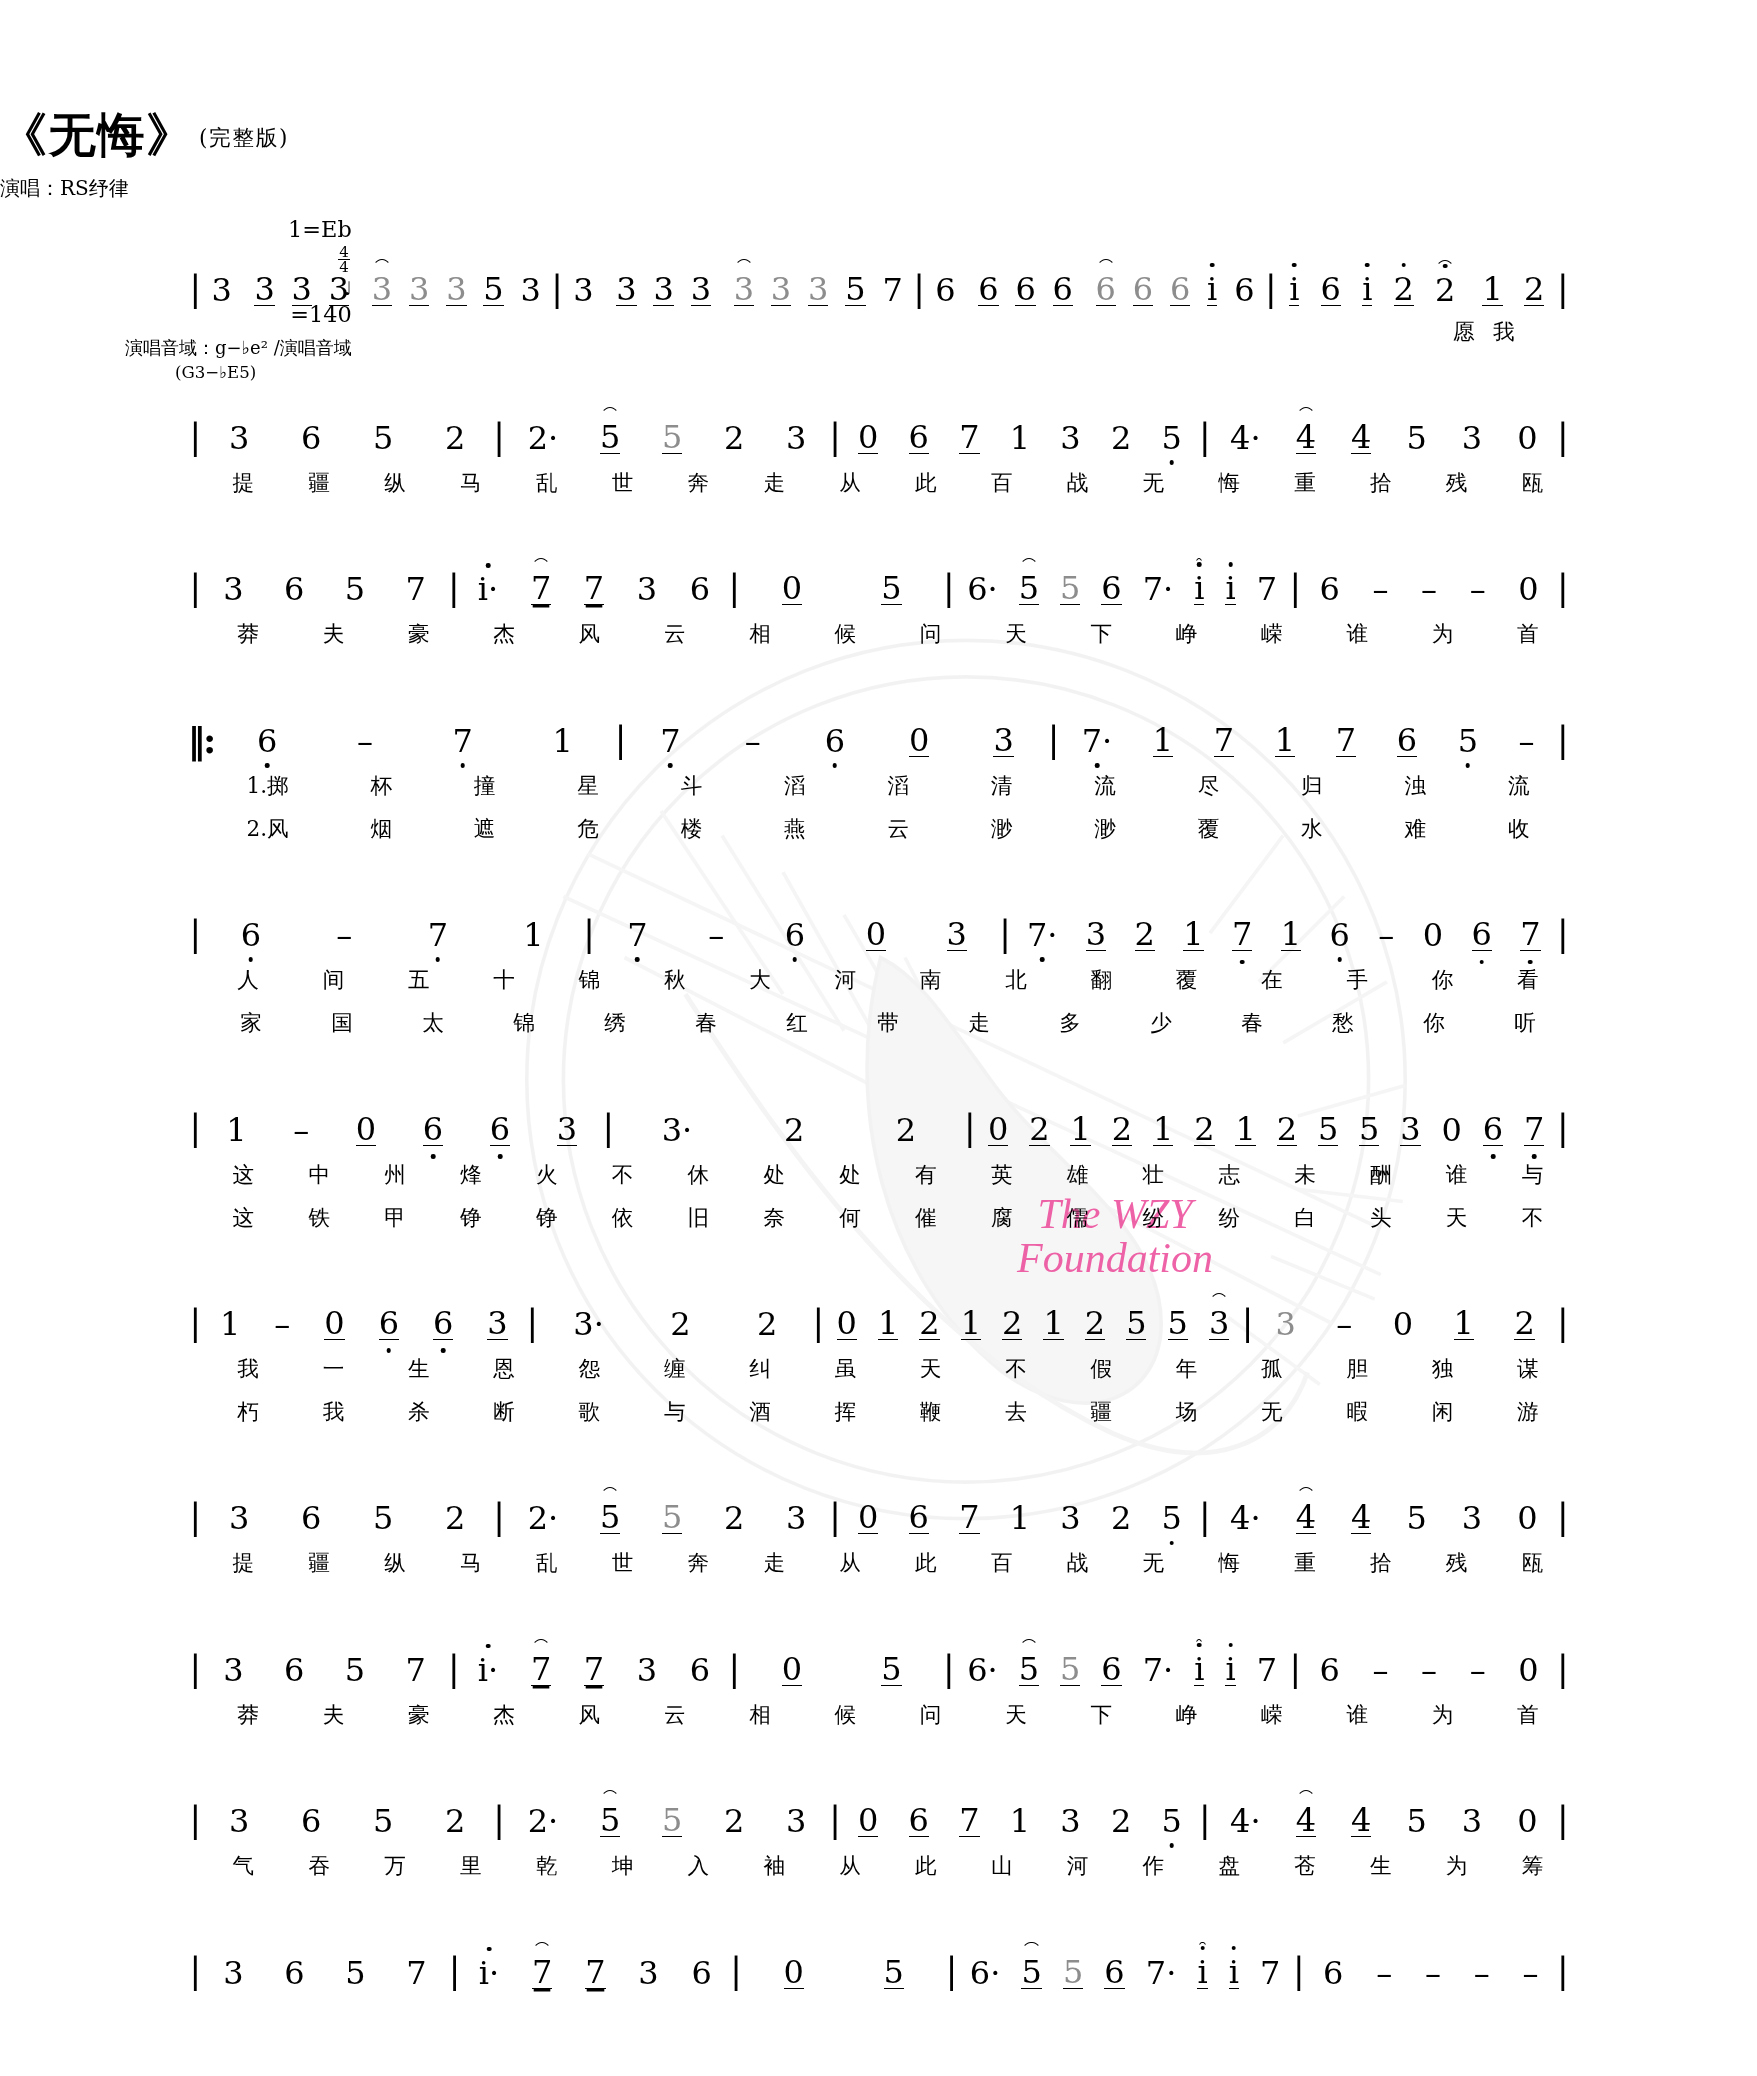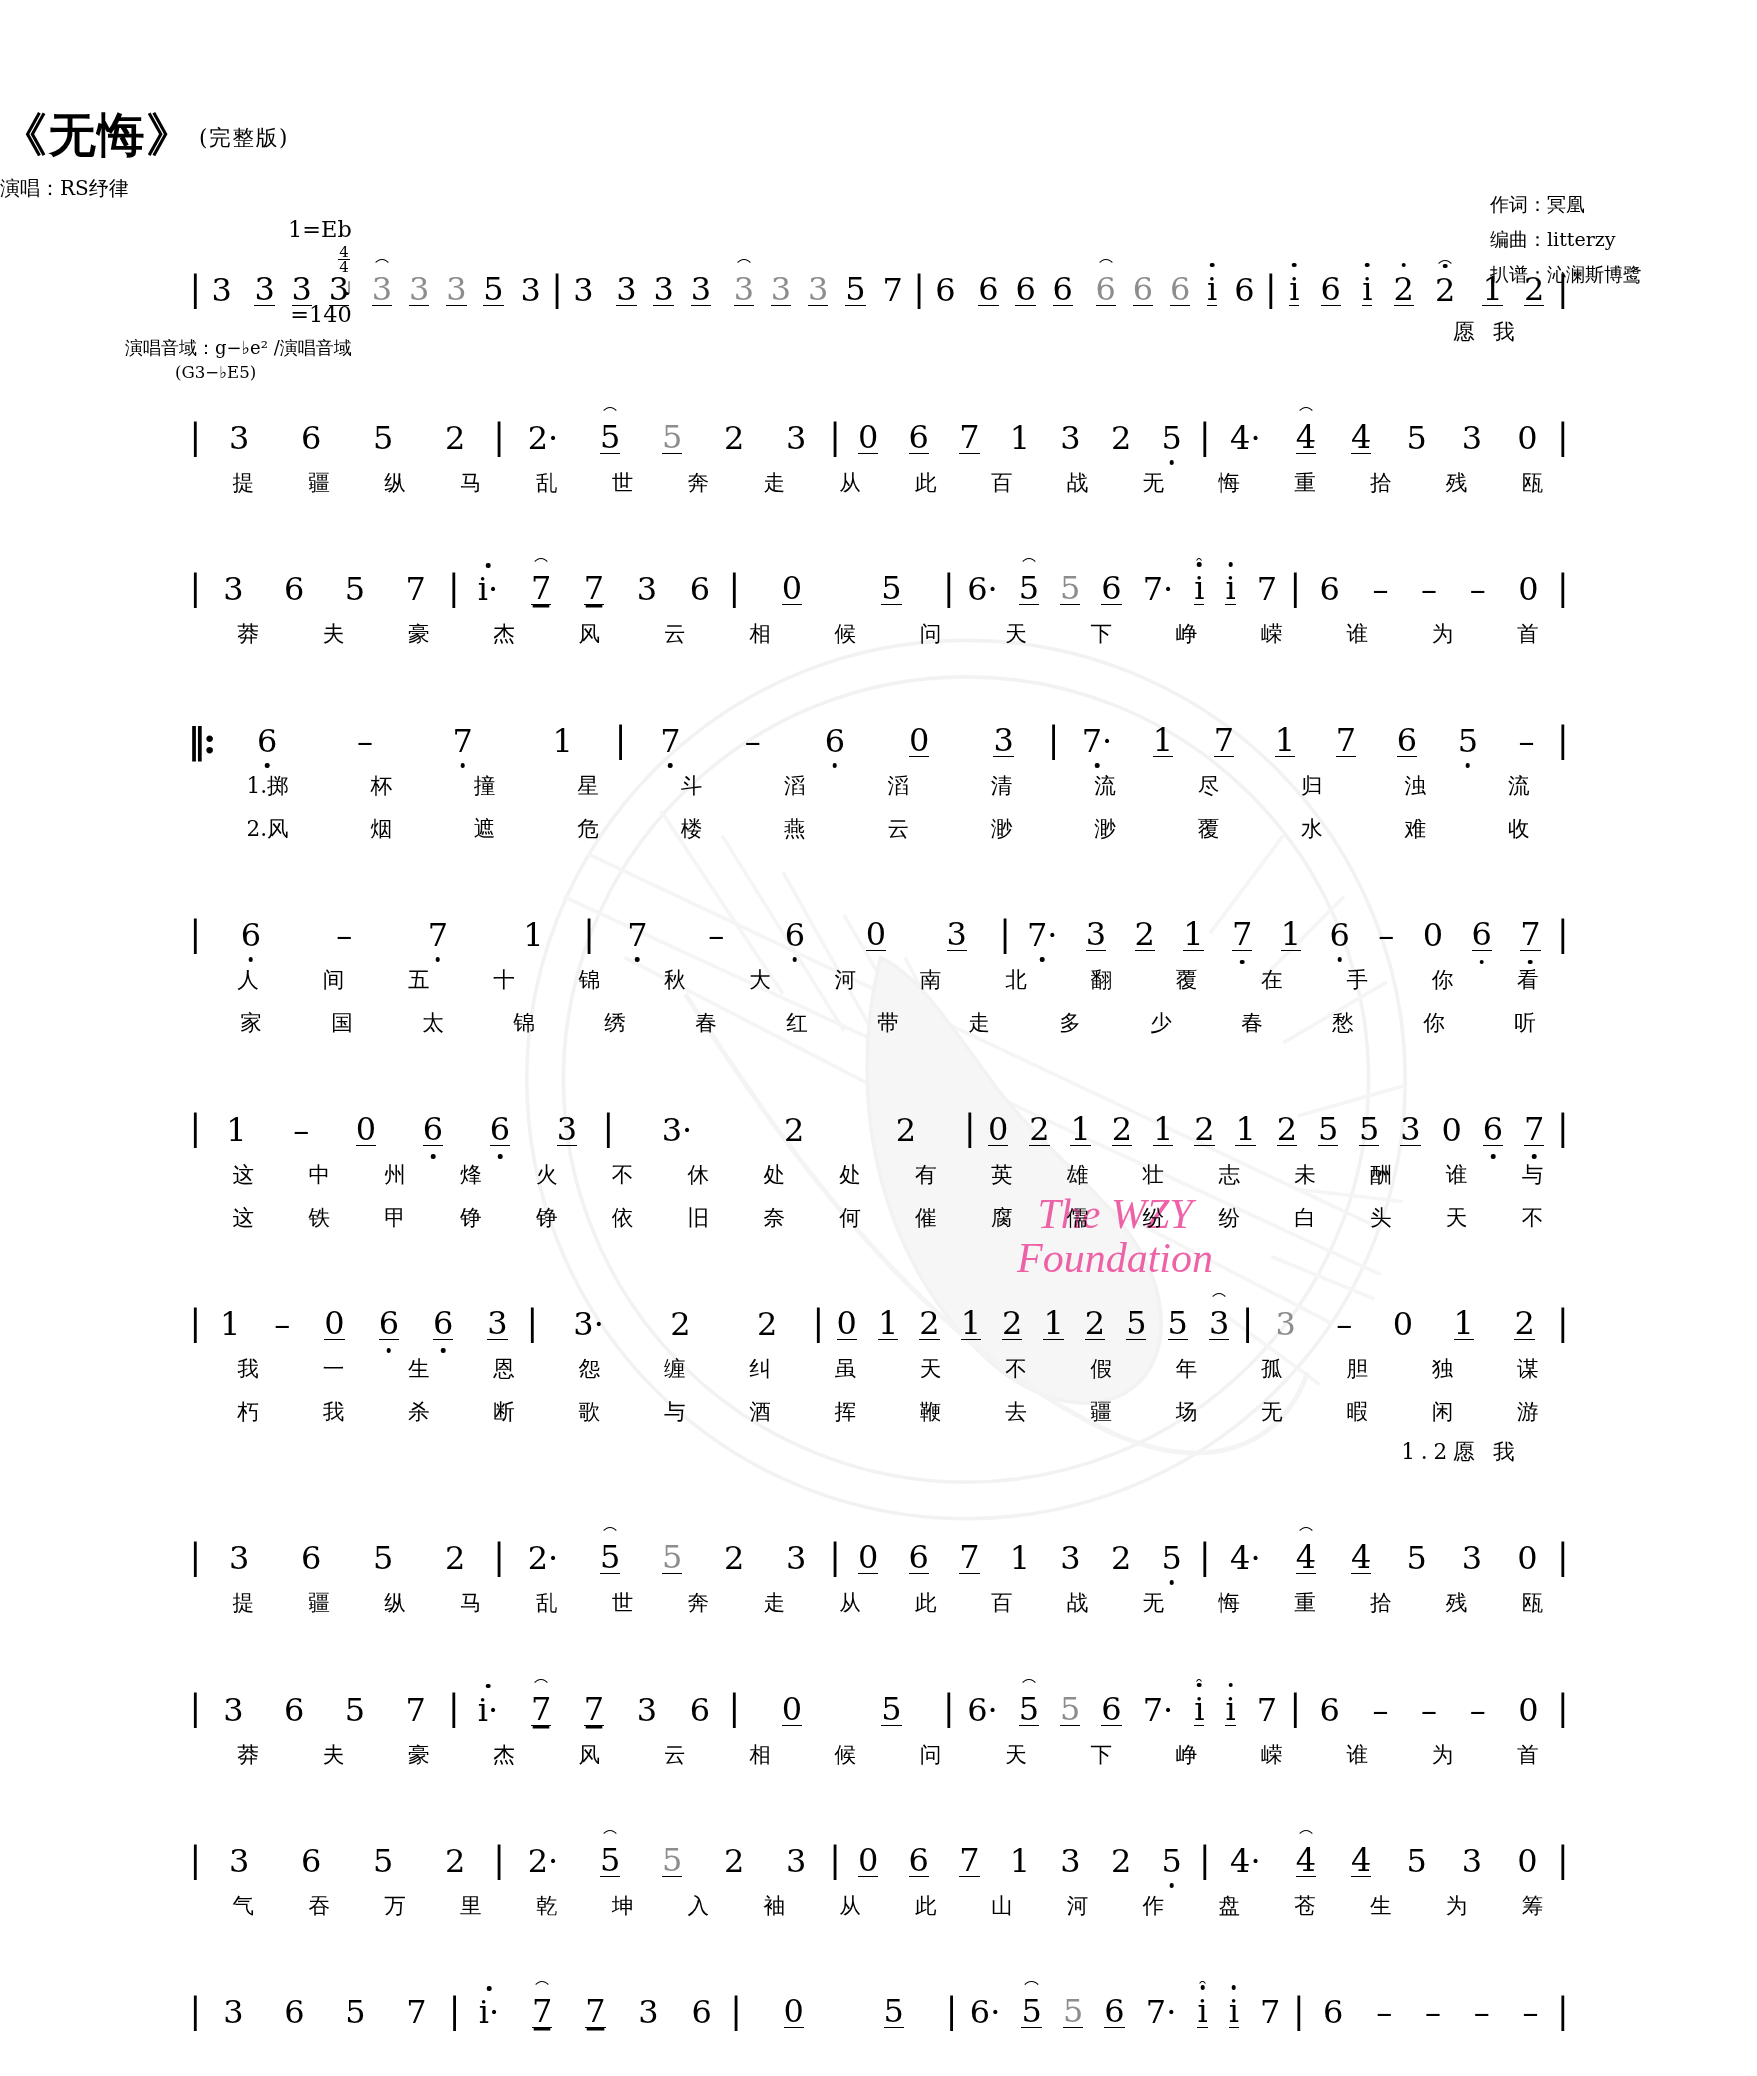--- a/index.html
+++ b/index.html
@@ -284,25 +284,20 @@
         <span class="num">4</span>
         <span class="den">4</span>
       </span>
       <span class="note-glyph">♩</span>
       <span>=140</span>
     </div>
     <div class="range-line">演唱音域：g−♭e² /演唱音域</div>
     <div class="range-line-2">(G3−♭E5)</div>
   </div>
 
-  <div class="meta-right">
-    <div>作词：冥凰</div>
-    <div>编曲：litterzy</div>
-    <div>扒谱：沁澜斯博鹭</div>
-  </div>
 
   <div class="score" id="score">
       <div class="system">
         <div class="notes-row">
           <span class="barline">|</span>
           <span class="measure">
             <span class="nt">
               <span class="ch">3</span>
             </span>
             <span class="nt" style="margin-left: 5.8px;">
@@ -1121,21 +1116,20 @@
             <span class="lyr-cell">鞭</span>
             <span class="lyr-cell">去</span>
             <span class="lyr-cell">疆</span>
             <span class="lyr-cell">场</span>
             <span class="lyr-cell">无</span>
             <span class="lyr-cell">暇</span>
             <span class="lyr-cell">闲</span>
             <span class="lyr-cell">游</span>
           </span>
         </div>
-        <div class="pickup-lyric">1.2愿 我</div>
         <div class="sys-gap"></div>
       </div>
       <div class="system">
         <div class="notes-row">
           <span class="barline">|</span>
           <span class="measure">
             <span class="nt">
               <span class="ch">3</span>
             </span>
             <span class="nt">

